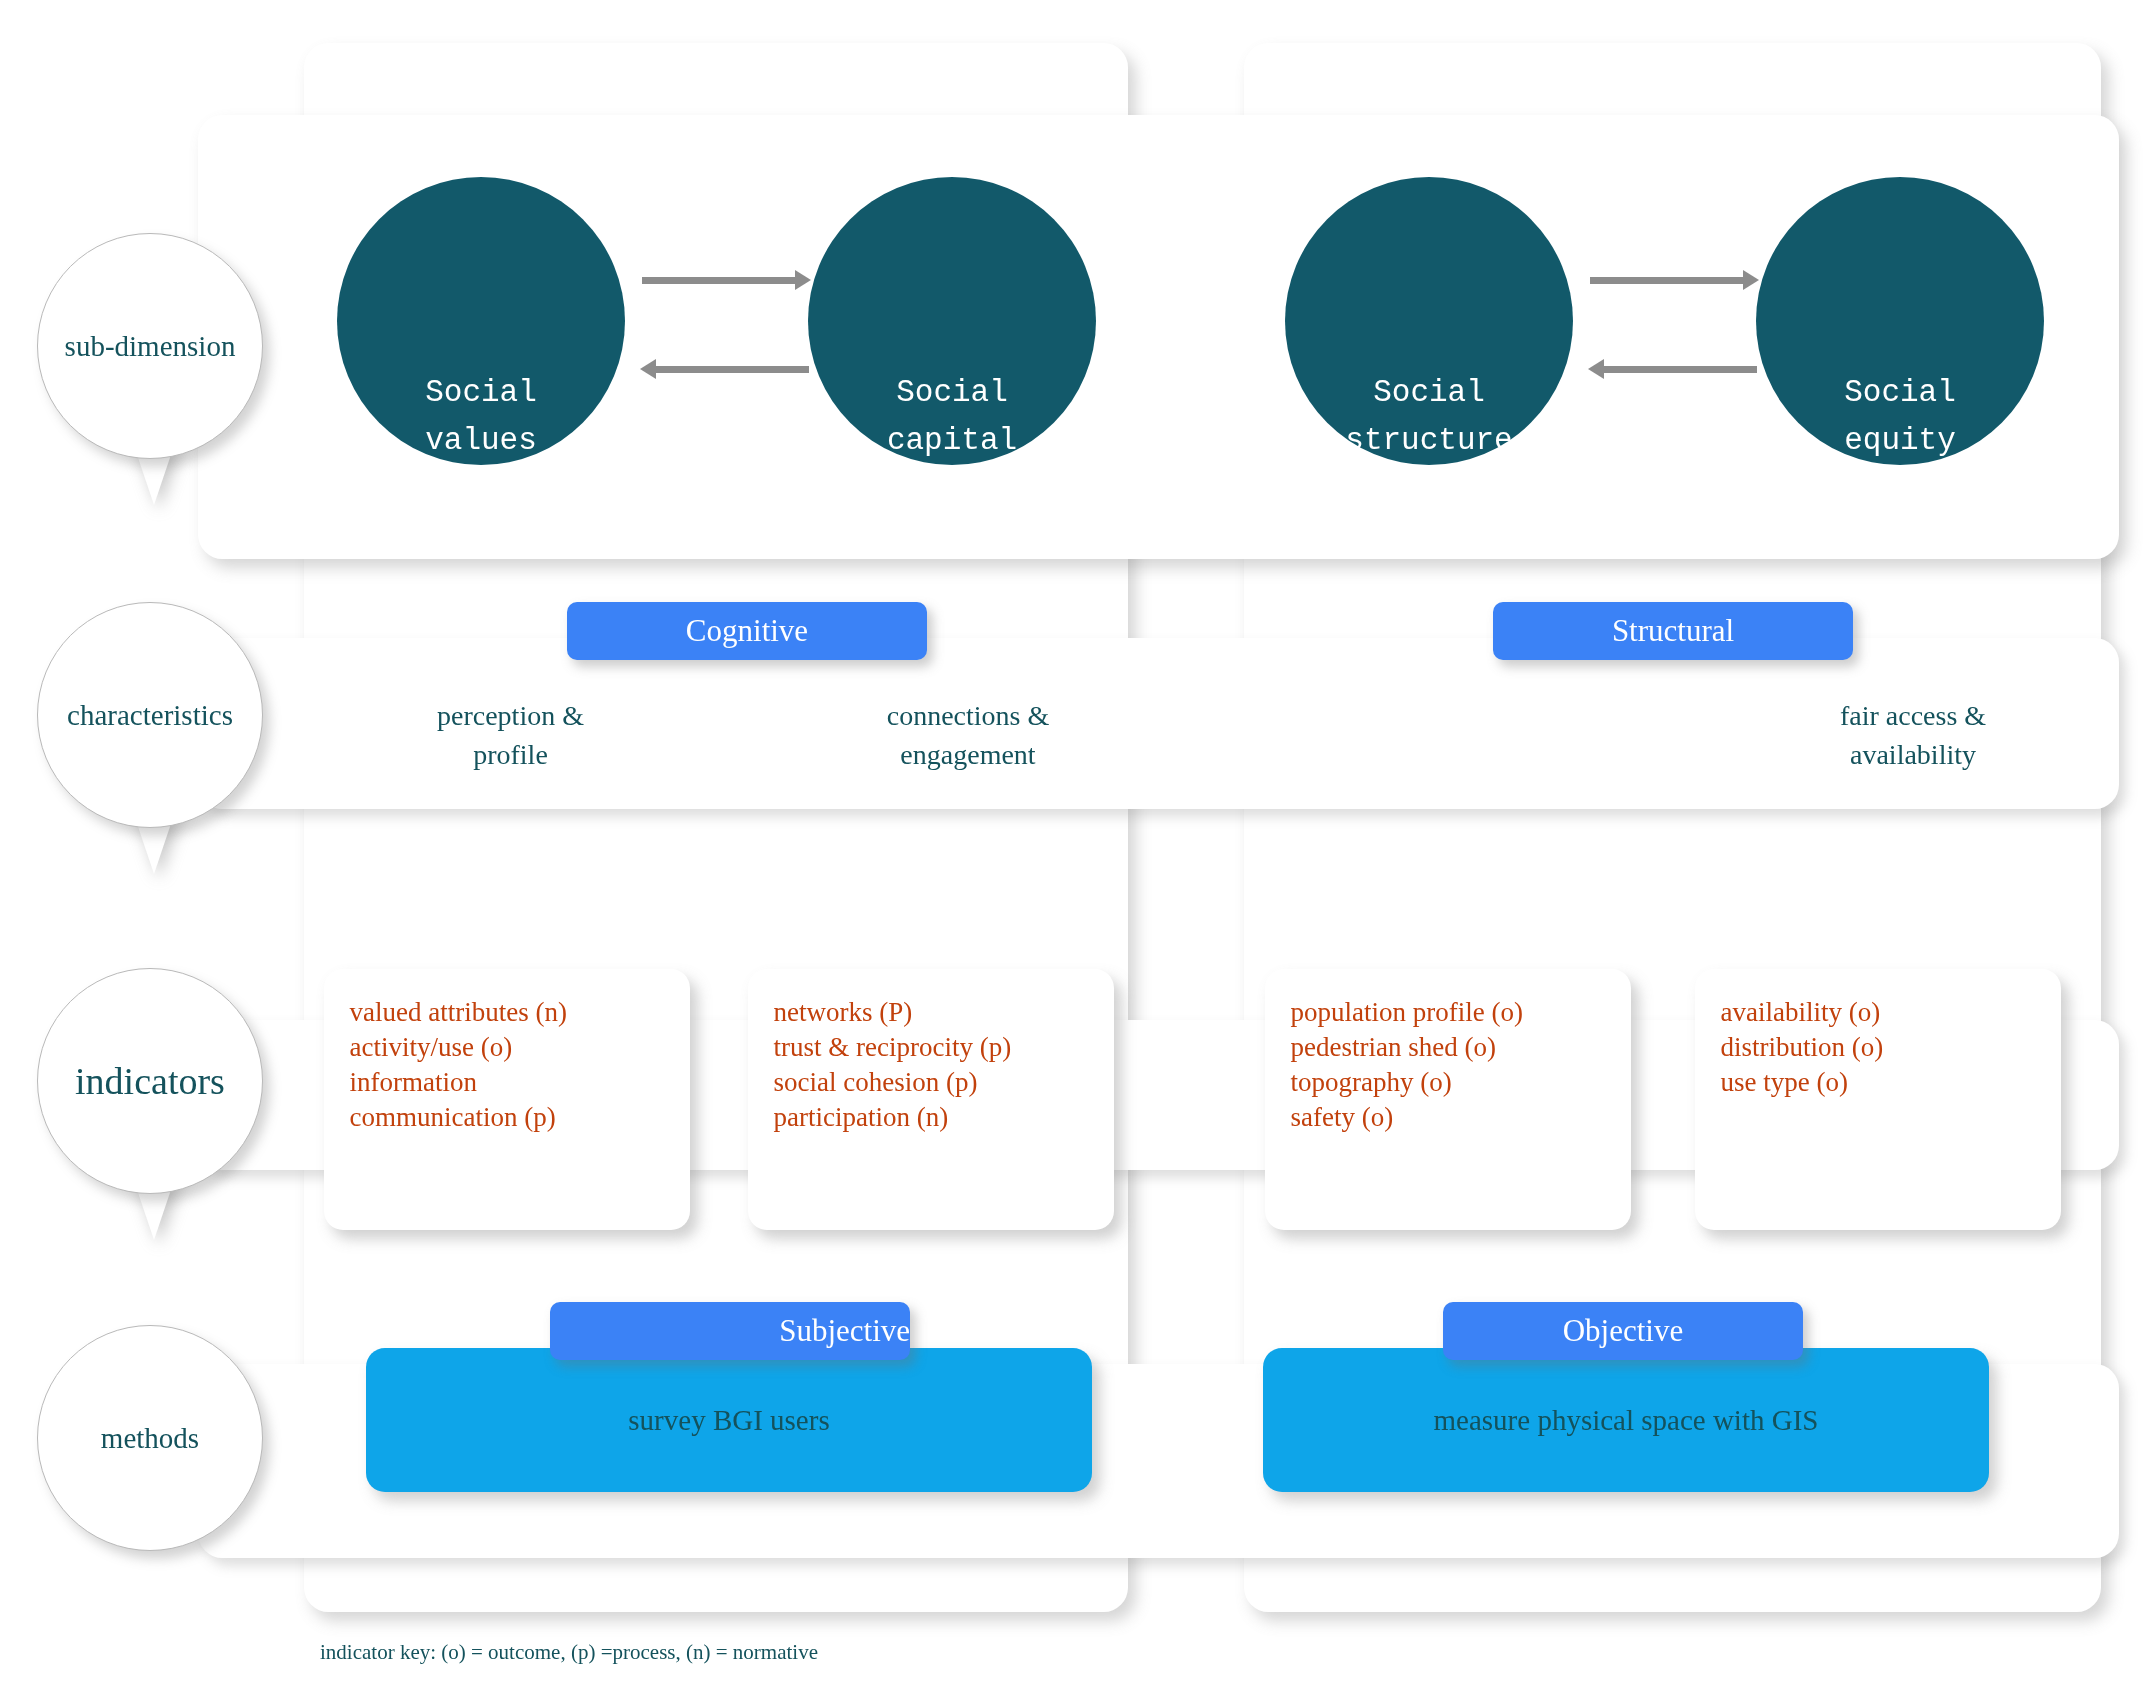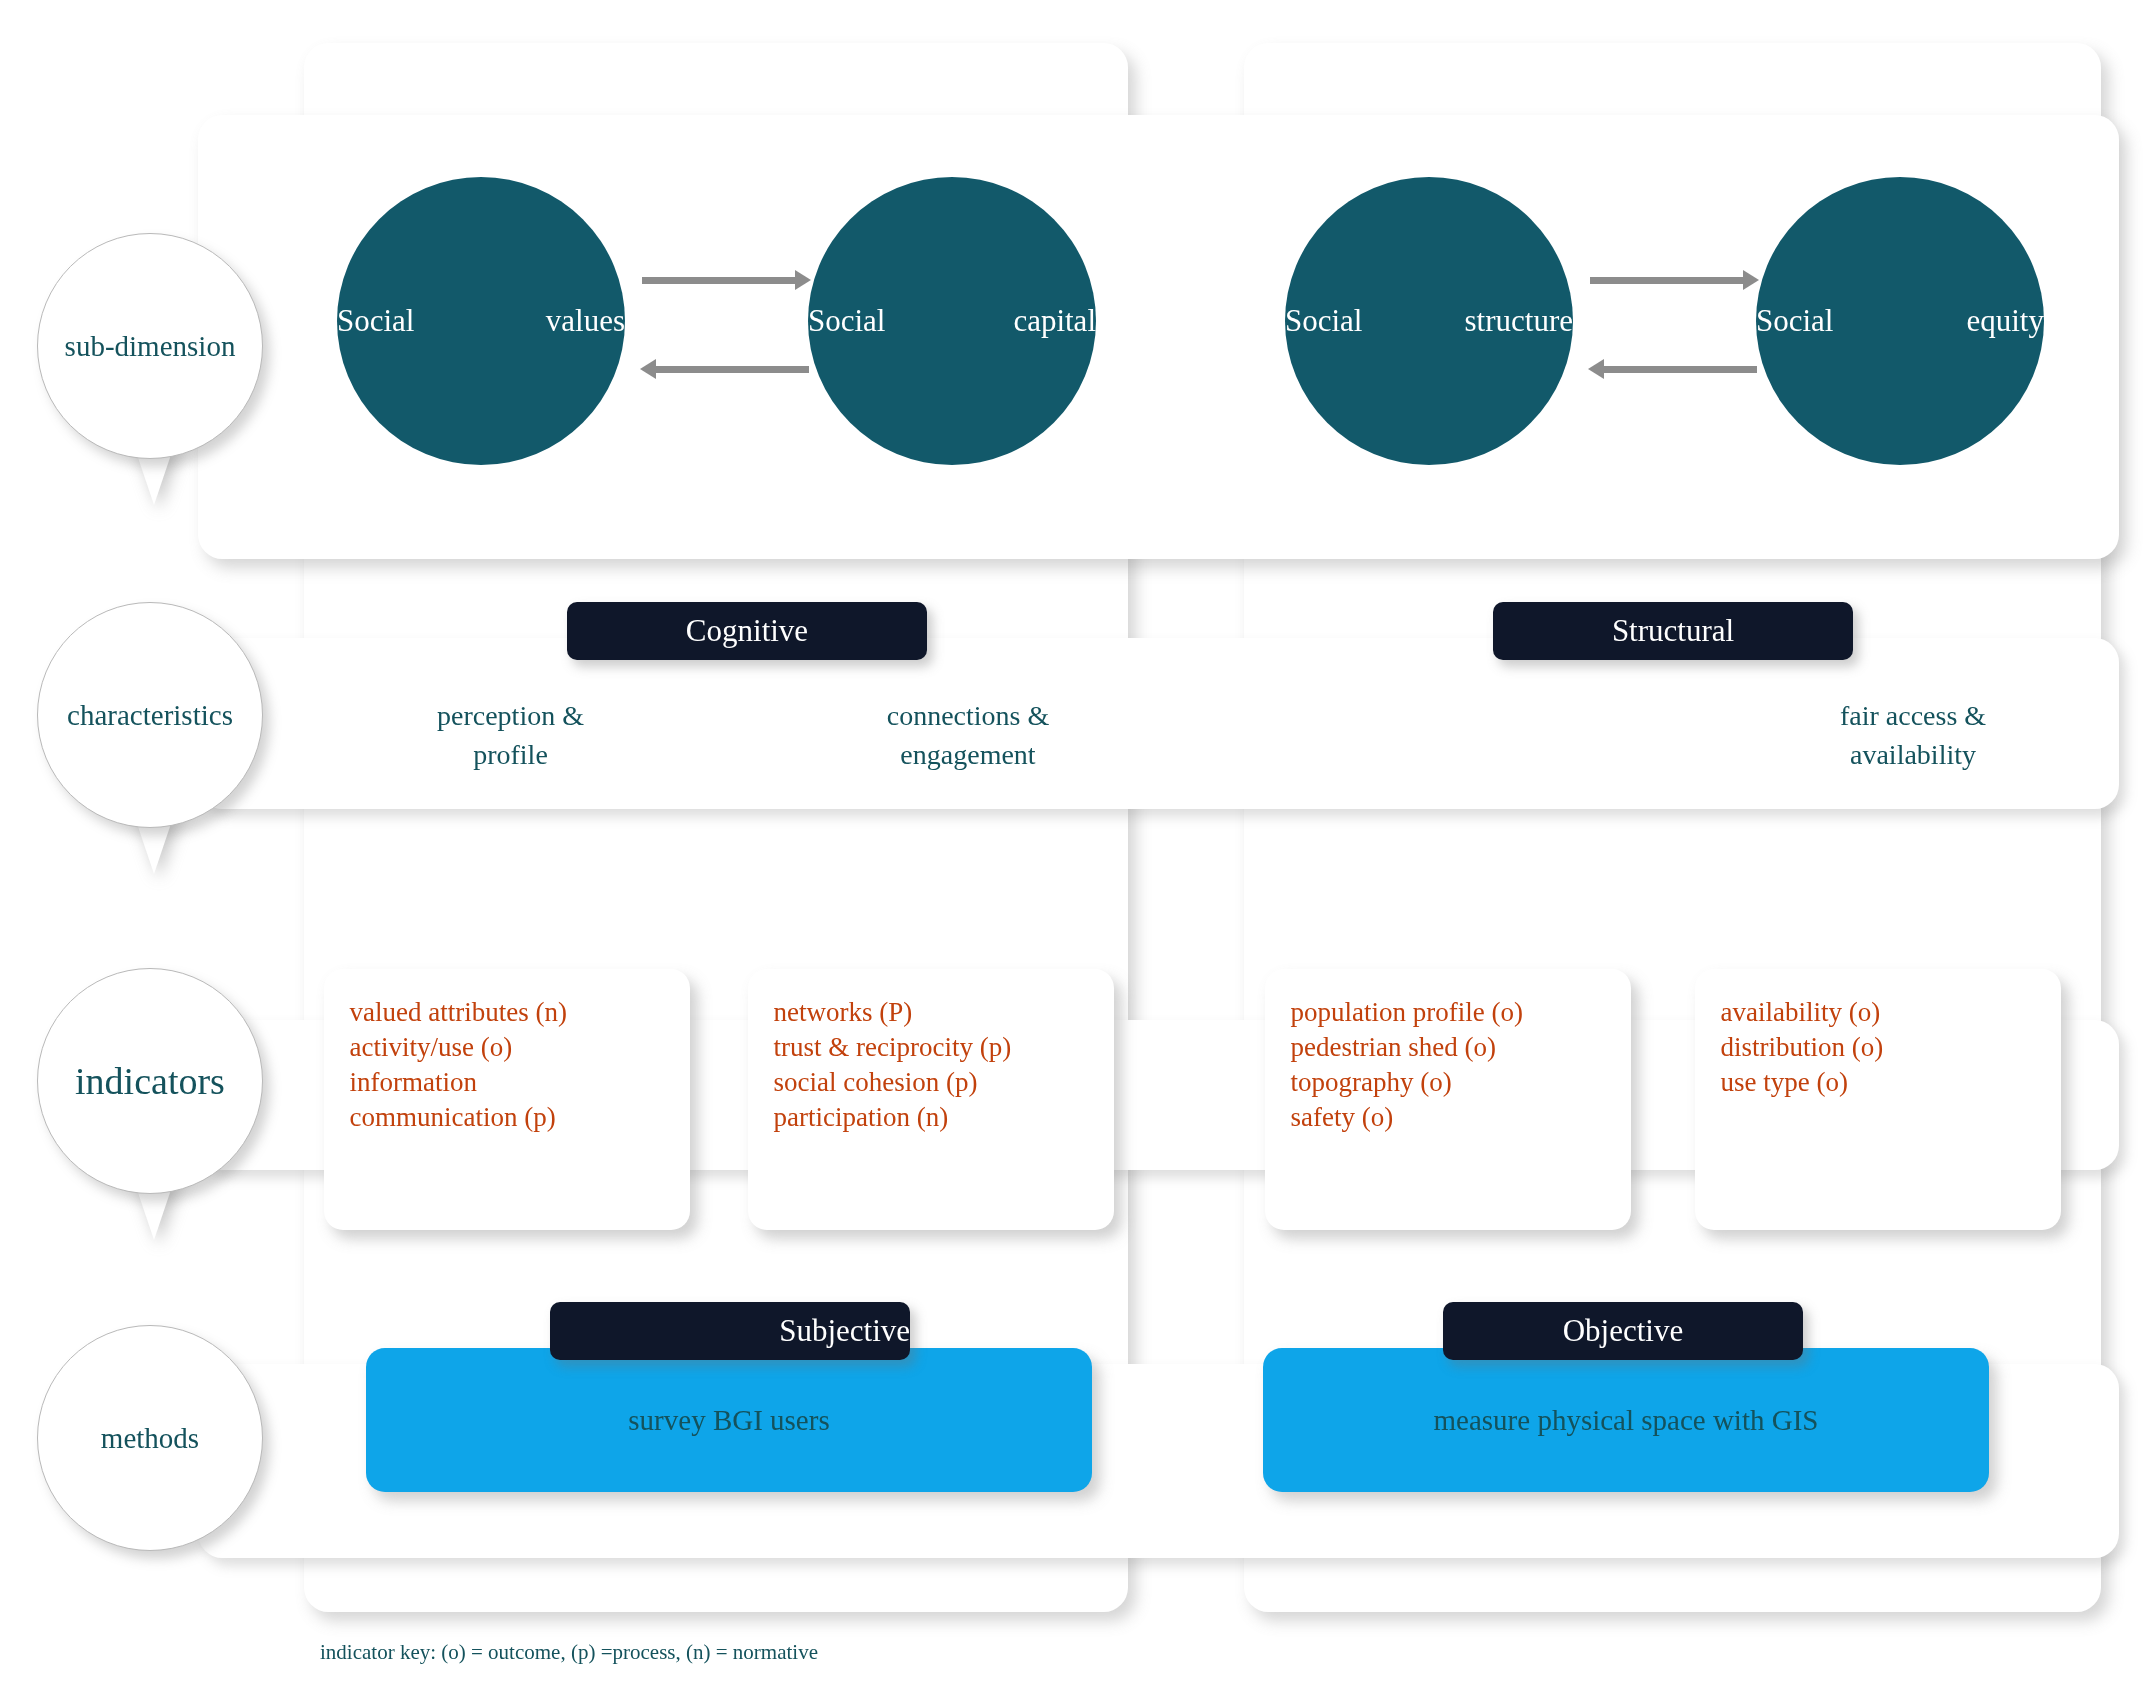--- a/index.html
+++ b/index.html
@@ -35,38 +35,39 @@
     border-left:47px solid transparent;
     border-right:47px solid transparent;
     border-top:139px solid #ffffff;
     filter:drop-shadow(5.5px 5.5px 7.8px rgba(120,120,120,.42));
   }
 
   
   .orb{
     position:absolute;border-radius:50%;
     background:#12596a;
-    display:flex;flex-direction:row;align-items:center;justify-content:space-between;
+    display:flex;flex-direction:column;align-items:center;justify-content:flex-end;
     color:#ffffff;line-height:1.55;text-align:center;
     font-size:31px;
     z-index:6;
+    font-family:Liberation Mono, monospace;
   }
 
   
   .arrow{position:absolute;height:6.7px;background:#8c8c8c;z-index:7;}
   .arrow:after{
     content:"";position:absolute;top:-7.2px;width:0;height:0;
     border-top:10.5px solid transparent;border-bottom:10.5px solid transparent;
   }
   .arrow.right:after{right:-14.4px;border-left:16.6px solid #8c8c8c;}
   .arrow.left:after{left:-14.4px;border-right:16.6px solid #8c8c8c;}
 
   
   .badge{
-    position:absolute;background:#0f172a;border-radius:10px;
+    position:absolute;background:#3b82f6;border-radius:10px;
     color:#ffffff;font-size:31px;
     display:flex;align-items:center;justify-content:center;
     box-shadow:5.5px 6.7px 11px rgba(110,110,110,.34);
     z-index:9;
   }
 
   
   .charText{
     position:absolute;text-align:center;font-size:28px;line-height:1.38;
     color:#14525c;z-index:8;

